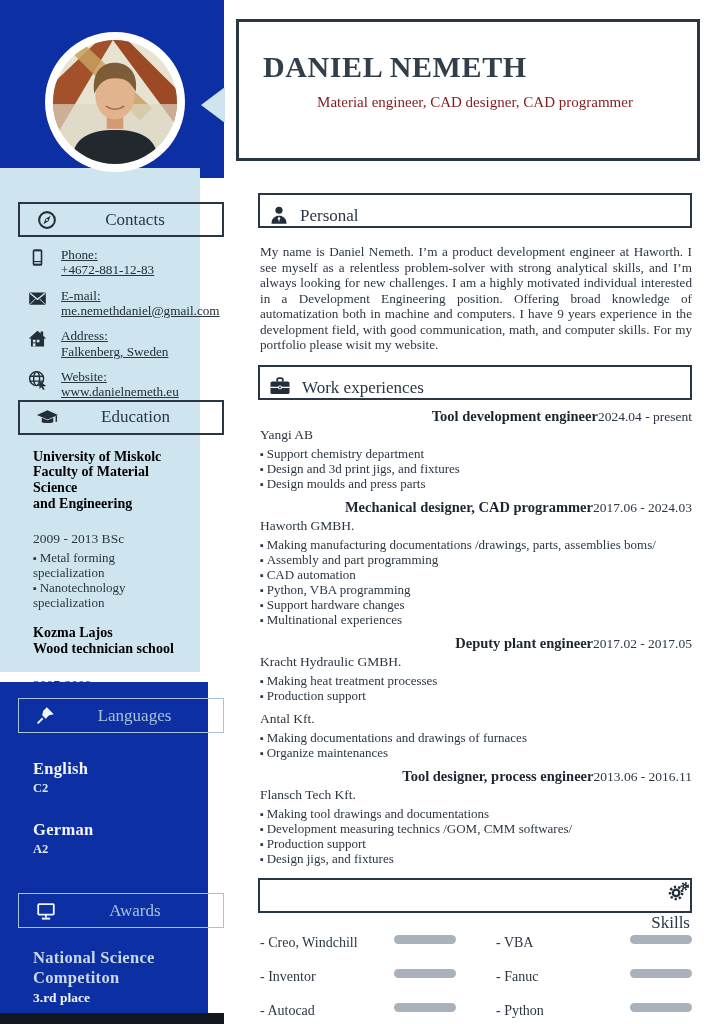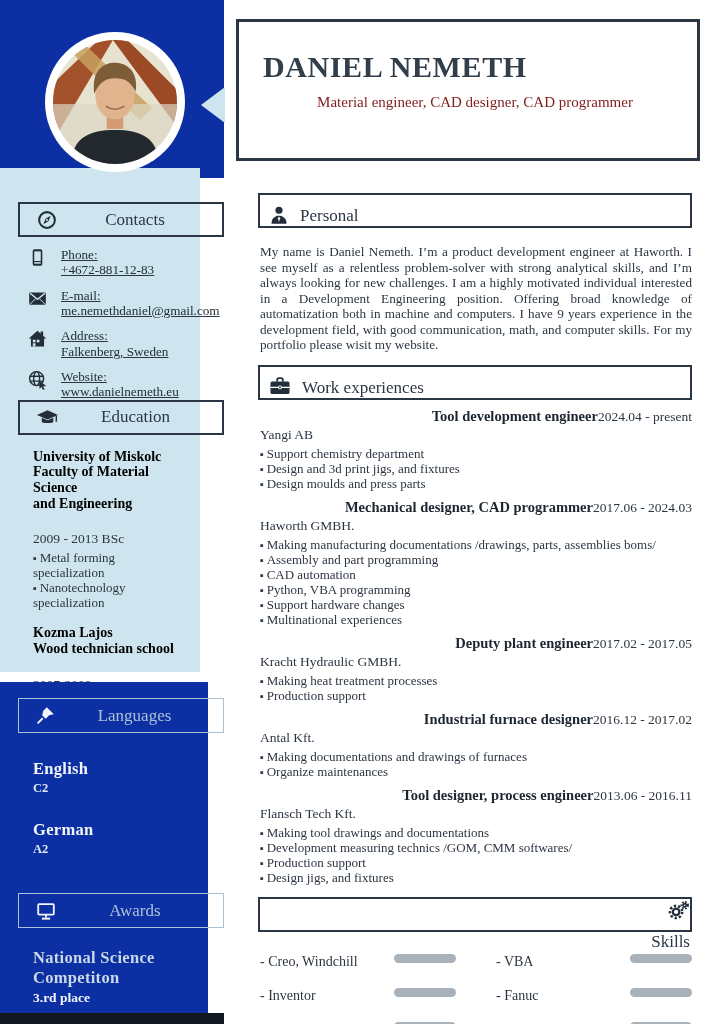--- a/index.html
+++ b/index.html
@@ -350,24 +350,20 @@
         <div class="job-company">Kracht Hydraulic GMBH.</div>
         <ul>
 
             <li>Making heat treatment processes</li>
 
             <li>Production support</li>
           </ul>
       </div>
 
       <div class="job">
-        <div class="job-head">
-          <span class="job-title">Industrial furnace designer</span>
-          <span class="job-period">2016.12 - 2017.02</span>
-        </div>
         <div class="job-company">Antal Kft.</div>
         <ul>
 
             <li>Making documentations and drawings of furnaces</li>
 
             <li>Organize maintenances</li>
           </ul>
       </div>
 
       <div class="job">

